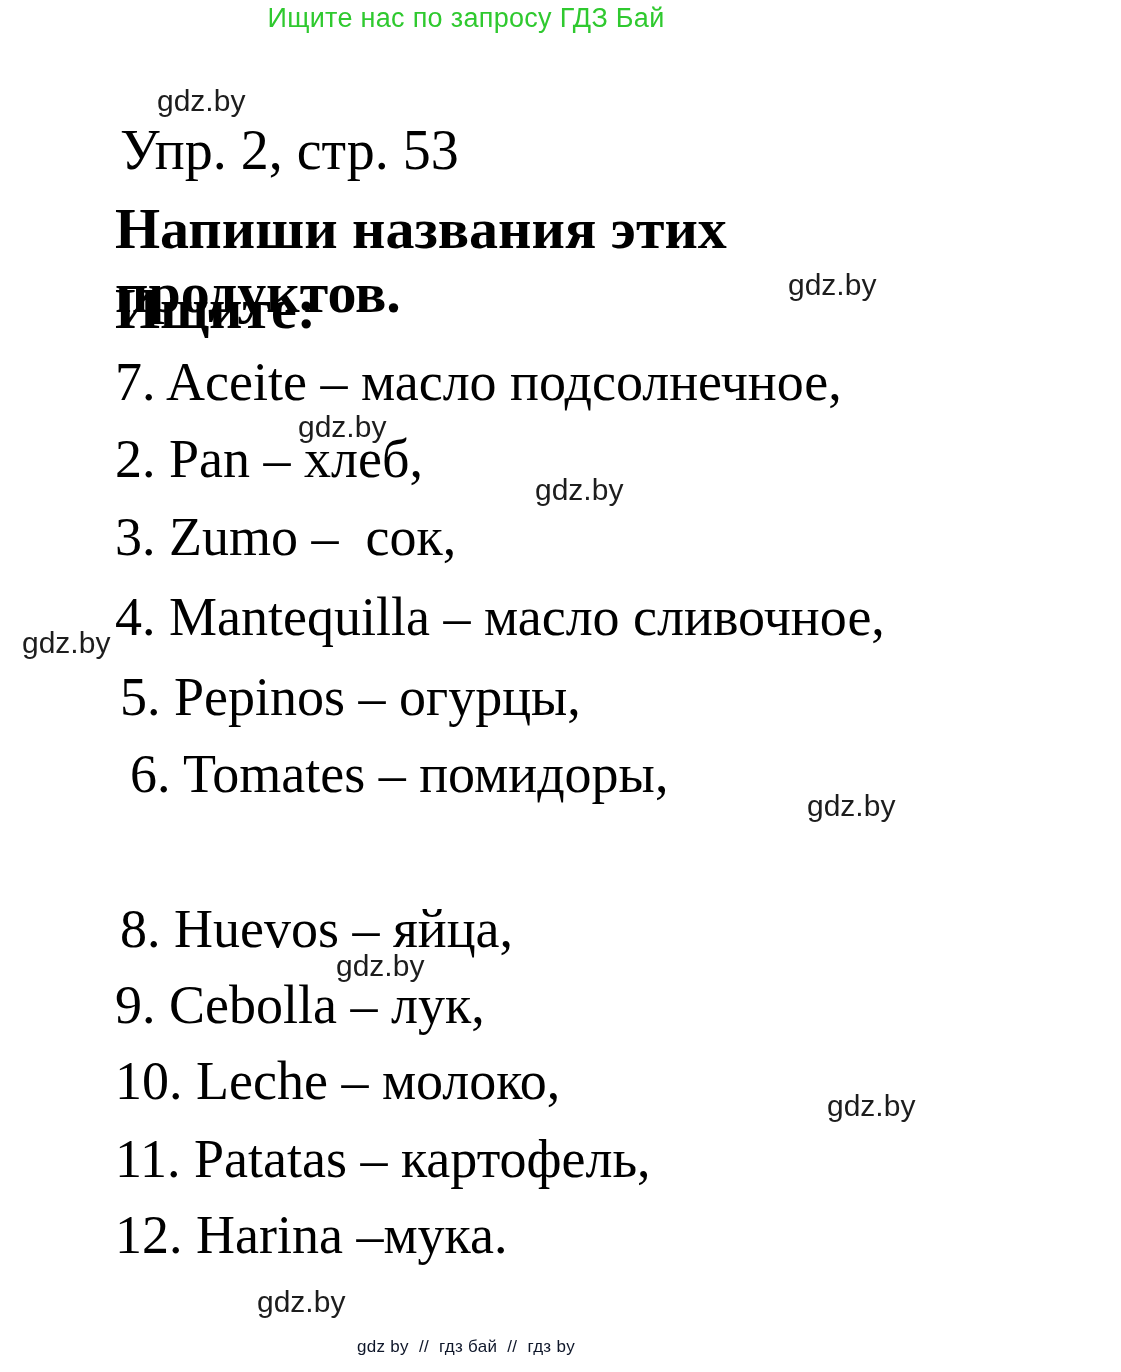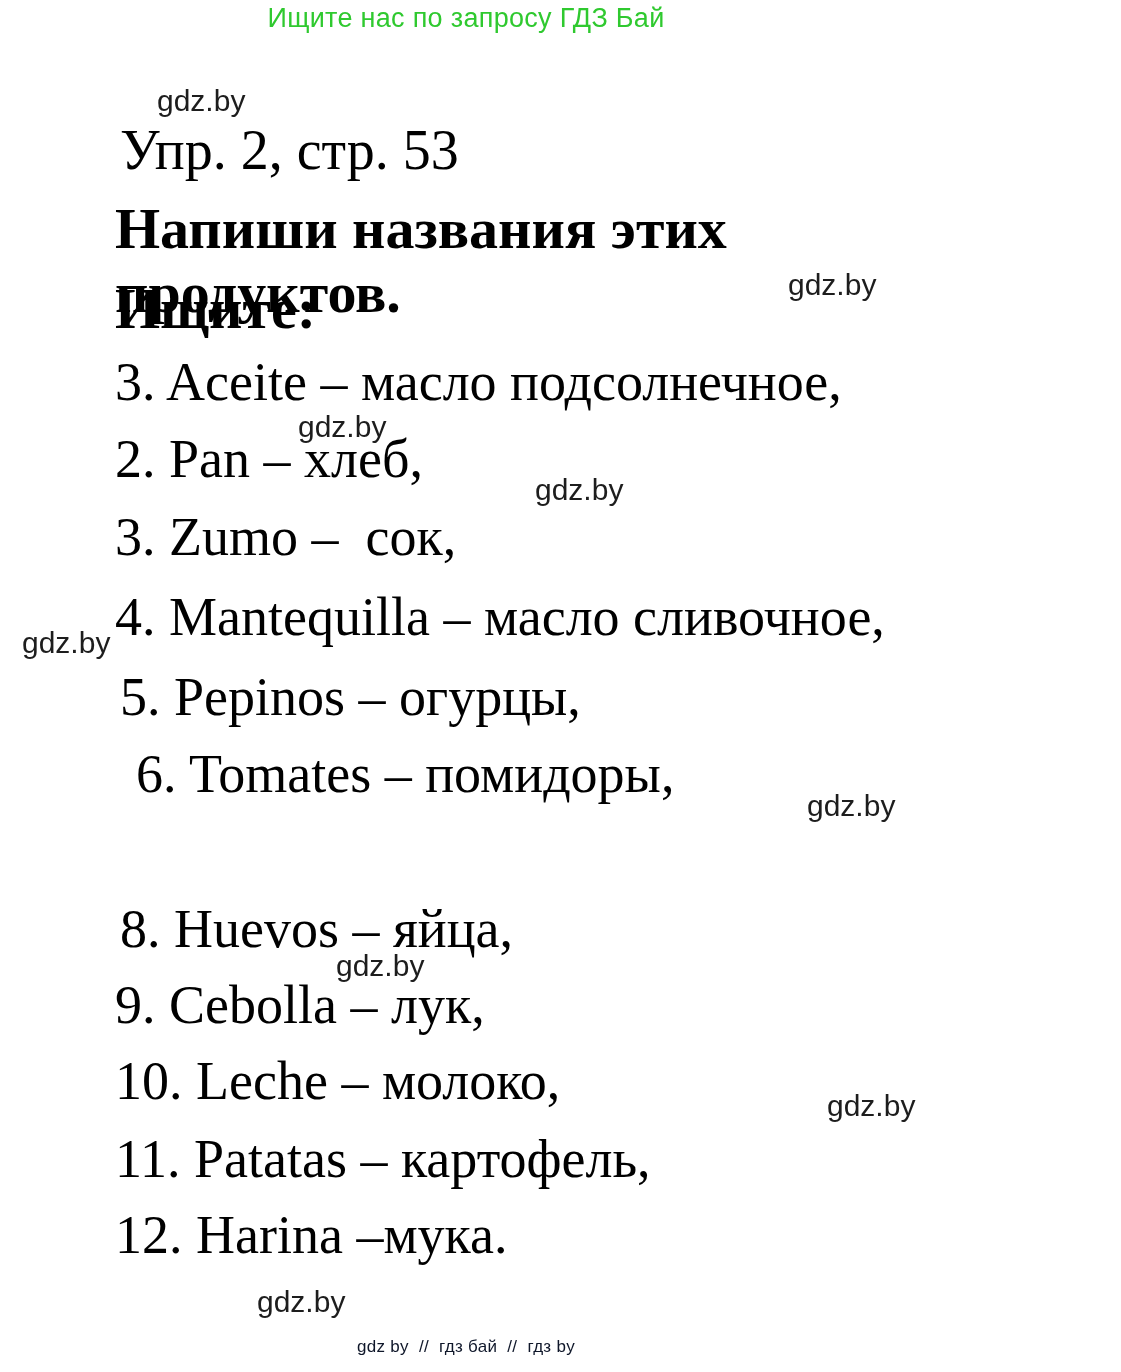--- a/index.html
+++ b/index.html
@@ -60,21 +60,21 @@
     font-size: 54px;
     font-weight: normal;
     line-height: 1.1;
     white-space: pre-wrap;
   }
   .item-0  { top: 353px; }
   .item-1  { top: 430px; }
   .item-2  { top: 508px; }
   .item-3  { top: 588px; }
   .item-4  { top: 668px; left: 120px; }
-  .item-5  { top: 745px; left: 136px; }
+  .item-5  { top: 745px; left: 130px; }
   .item-6  { top: 823px; left: 120px; }
   .item-7  { top: 900px; left: 120px; }
   .item-8  { top: 976px; }
   .item-9  { top: 1052px; }
   .item-10 { top: 1130px; }
   .item-11 { top: 1206px; }
   .wm {
     position: absolute;
     font-family: "Liberation Sans", sans-serif;
     font-size: 30px;
@@ -118,21 +118,21 @@
   <span class="wm wm-7">gdz.by</span>
   <span class="wm wm-8">gdz.by</span>
   <span class="wm wm-9">gdz.by</span>
 
   <h1 class="page-title">Упр. 2, стр. 53</h1>
 
   <div class="task-heading">Напиши названия этих продуктов.</div>
 
   <div class="answer-label">Ищите:</div>
 
-  <div class="answer-item item-0">3. Aceite – масло подсолнечное,</div>
+  <div class="answer-item item-0">7. Aceite – масло подсолнечное,</div>
   <div class="answer-item item-1">2. Pan – хлеб,</div>
   <div class="answer-item item-2">3. Zumo –  сок,</div>
   <div class="answer-item item-3">4. Mantequilla – масло сливочное,</div>
   <div class="answer-item item-4">5. Pepinos – огурцы,</div>
   <div class="answer-item item-5">6. Tomates – помидоры,</div>
   <div class="answer-item item-7">8. Huevos – яйца,</div>
   <div class="answer-item item-8">9. Cebolla – лук,</div>
   <div class="answer-item item-9">10. Leche – молоко,</div>
   <div class="answer-item item-10">11. Patatas – картофель,</div>
   <div class="answer-item item-11">12. Harina –мука.</div>

